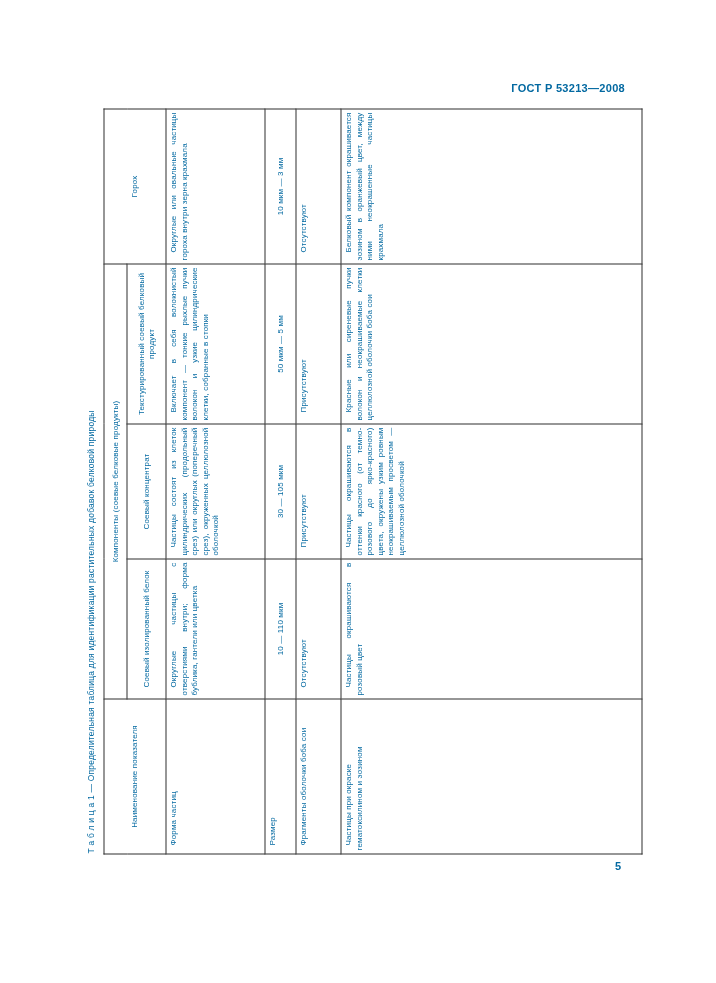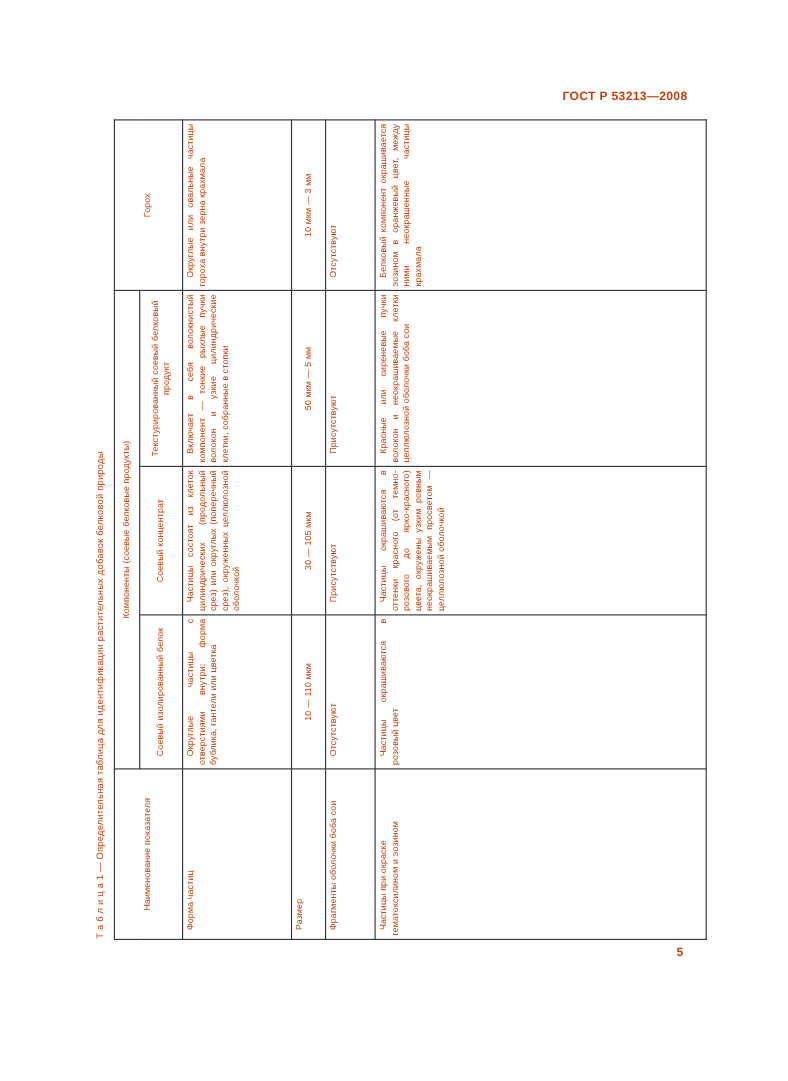--- a/index.html
+++ b/index.html
@@ -2,21 +2,21 @@
 <html><head>
 <meta charset="utf-8">
 <style>
   html, body { margin: 0; padding: 0; background: #ffffff; }
   .page {
     position: relative;
     width: 716px;
     height: 983px;
     background: #ffffff;
     font-family: "Liberation Sans", sans-serif;
-    color: #c2410c;
+    color: #0369a1;
     overflow: hidden;
   }
   .doc-header {
     position: absolute;
     top: 82px;
     right: 91px;
     font-size: 11px;
     font-weight: bold;
     letter-spacing: 0.3px;
   }

